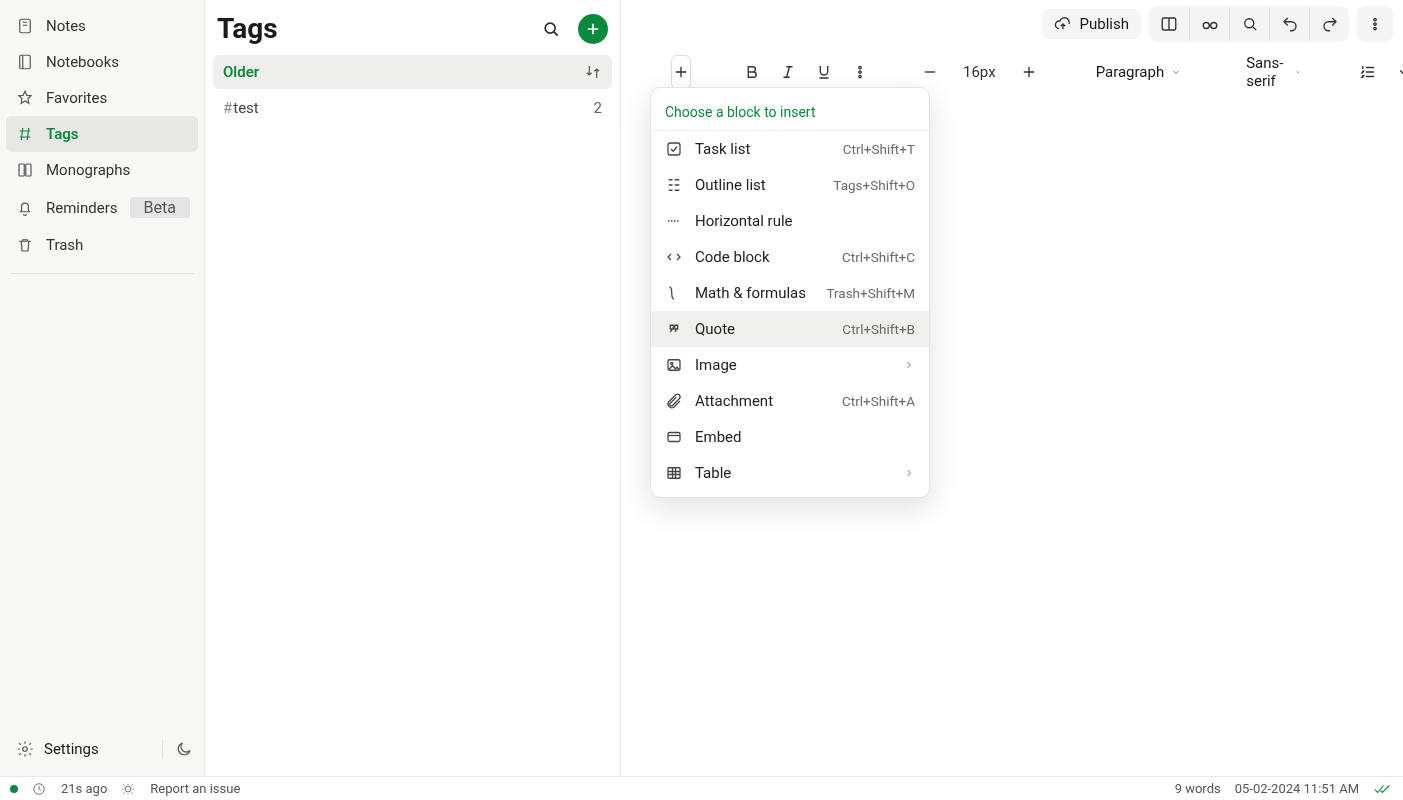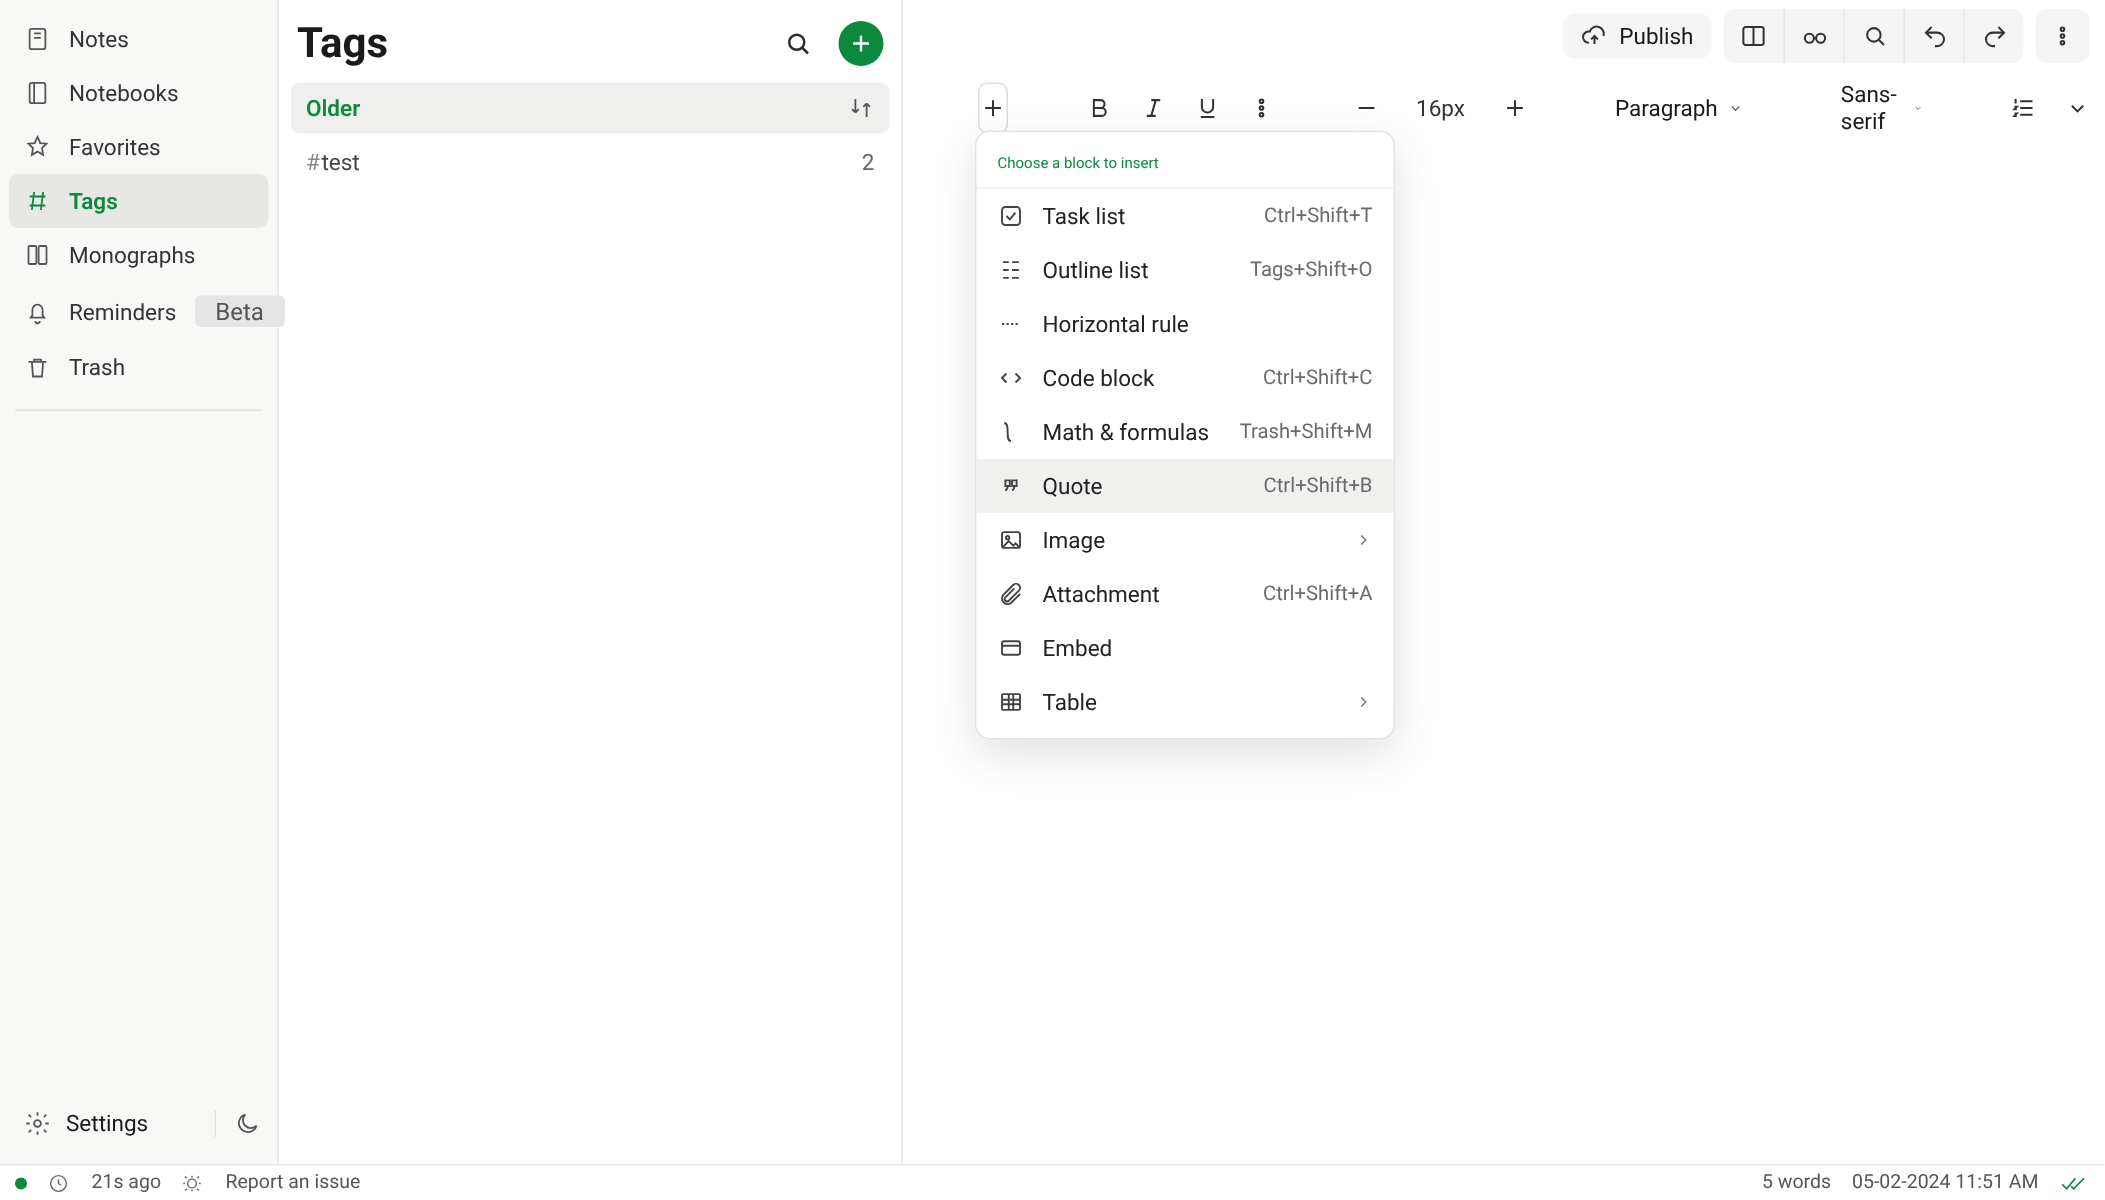--- a/index.html
+++ b/index.html
@@ -6,21 +6,21 @@
     body {
       width:1403px; height:800px;
       font-family:-apple-system,BlinkMacSystemFont,"Segoe UI",Roboto,sans-serif;
       background:#fff; color:#1a1a1a; overflow:hidden; font-size:15px;
       display:flex; flex-direction:column;
     }
     .app { flex:1; display:flex; min-height:0; }
 
     
     .sidebar {
-      width:186px; background:#f8f8f7; border-right:1px solid #e8e8e8;
+      width:205px; background:#f8f8f7; border-right:1px solid #e8e8e8;
       display:flex; flex-direction:column; padding:8px 6px 10px 6px;
     }
     .sb-list { display:flex; flex-direction:column; gap:0; }
     .sb-item {
       display:flex; align-items:center; gap:12px;
       padding:9px 10px; border-radius:6px; color:#333; cursor:pointer;
     }
     .sb-item.active { background:#e7e7e6; color:#0b8a3e; font-weight:600; }
     .sb-item .ic { width:18px; height:18px; flex:0 0 18px; stroke:#555; stroke-width:1.6; fill:none; }
     .sb-item.active .ic { stroke:#0b8a3e; }
@@ -102,21 +102,21 @@
     
     .editor-body { flex:1; position:relative; }
 
     
     .dropdown {
       position:absolute; left:650px; top:87px; width:280px;
       background:#fff; border:1px solid #e3e3e3; border-radius:10px;
       box-shadow:0 10px 30px rgba(0,0,0,.12); padding:6px 0 6px 0;
     }
     .dropdown .dd-header {
-      padding:10px 14px; color:#0b8a3e; font-size:10px;
+      padding:10px 14px; color:#0b8a3e; font-size:14px;
       border-bottom:1px solid #eee;
     }
     .dd-item {
       display:flex; align-items:center; gap:12px;
       padding:9px 14px; cursor:pointer; color:#222;
     }
     .dd-item:hover, .dd-item.highlight { background:#f0f0ef; }
     .dd-item .ddic { width:18px; height:18px; flex:0 0 18px; stroke:#444; stroke-width:1.7; fill:none; }
     .dd-item .ddlbl { flex:1; }
     .dd-item .ddsc { color:#6a6a6a; font-size:13.5px; }
@@ -514,18 +514,18 @@
     <span>21s ago</span>
   </div>
   <div class="status-group">
     <svg class="status-ic" viewBox="0 0 24 24">
         <circle cx="12" cy="12" r="5"></circle>
         <path d="M12 3v2M12 19v2M4 12H2M22 12h-2M6 6 4 4M18 6l2-2M6 18l-2 2M18 18l2 2"></path>
       </svg>
     <span>Report an issue</span>
   </div>
   <div class="status-spacer"></div>
-  <span>5 words</span>
+  <span>9 words</span>
   <span>05-02-2024 11:51 AM</span>
   <svg class="dbl-check" viewBox="0 0 32 24">
       <path d="m2 13 5 5L17 6M12 15l3 3L27 6"></path>
     </svg>
 </div>
 
 </body></html>

